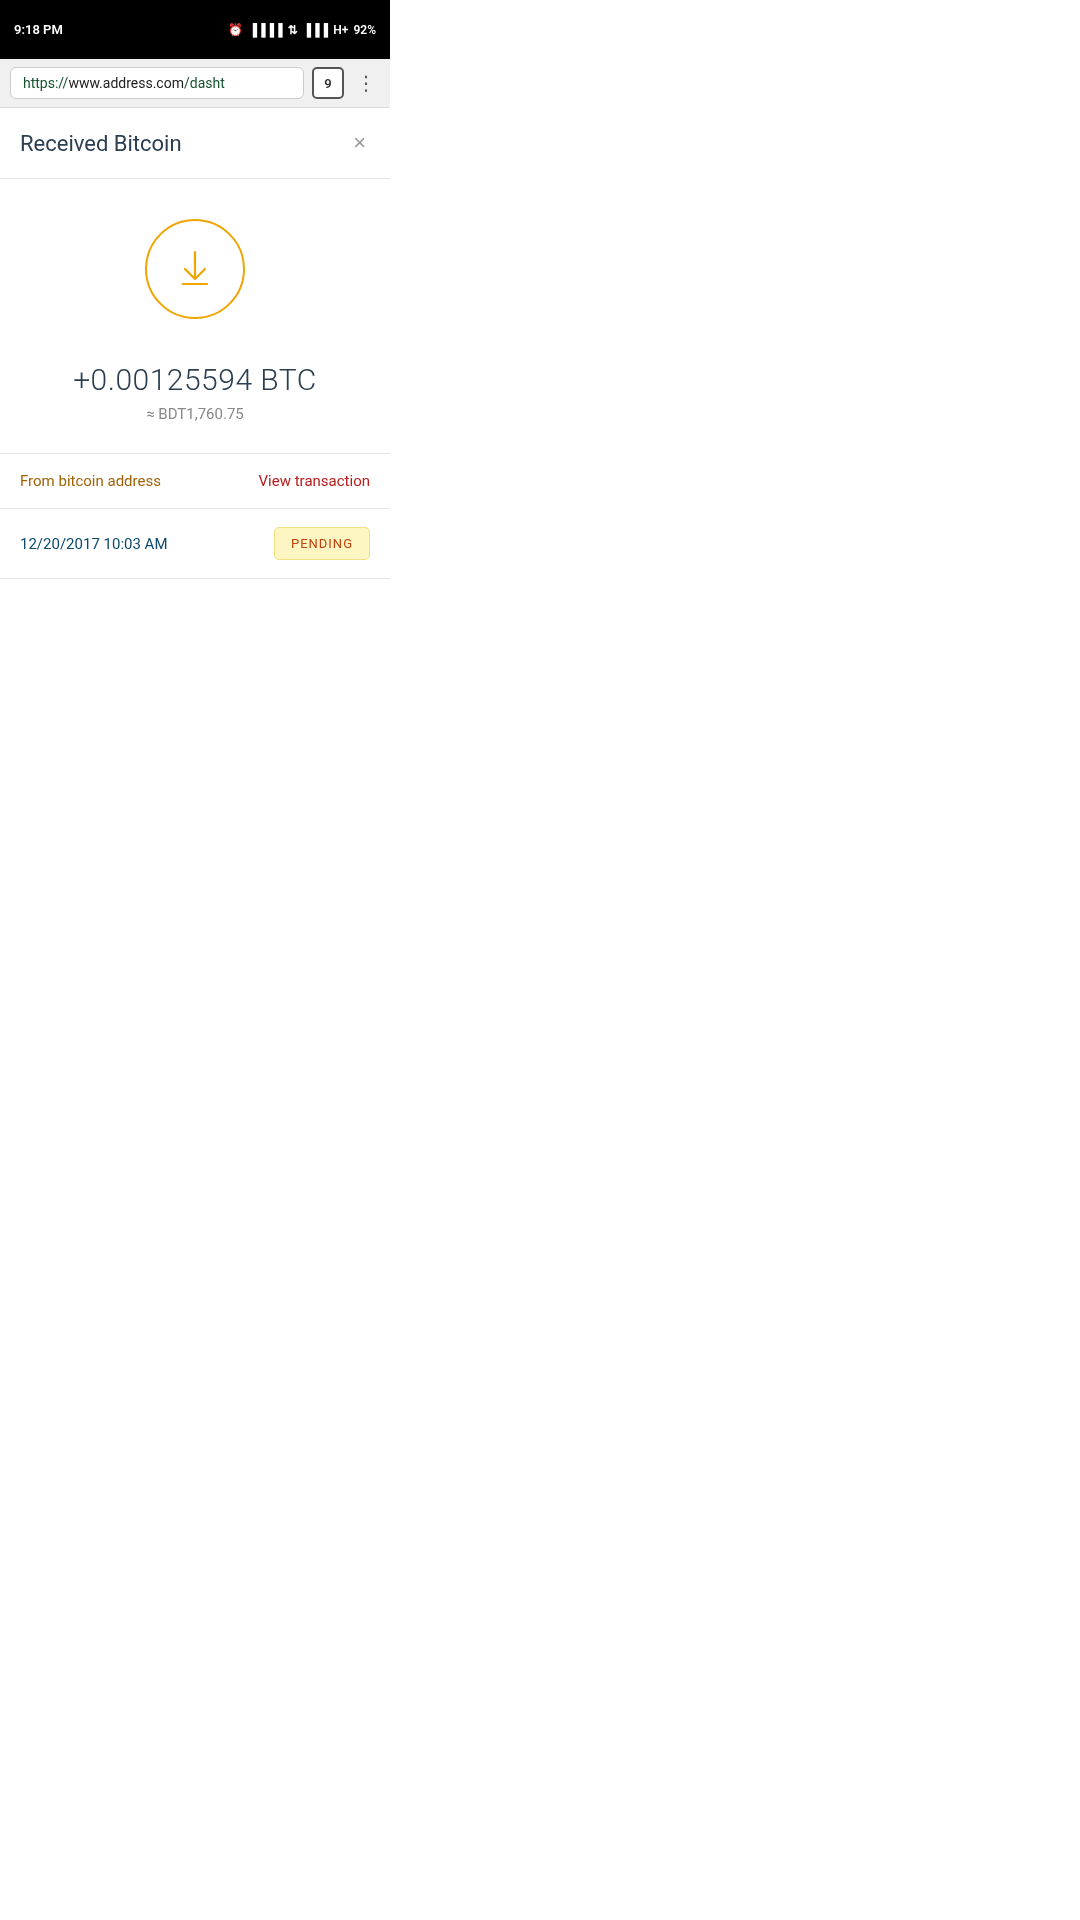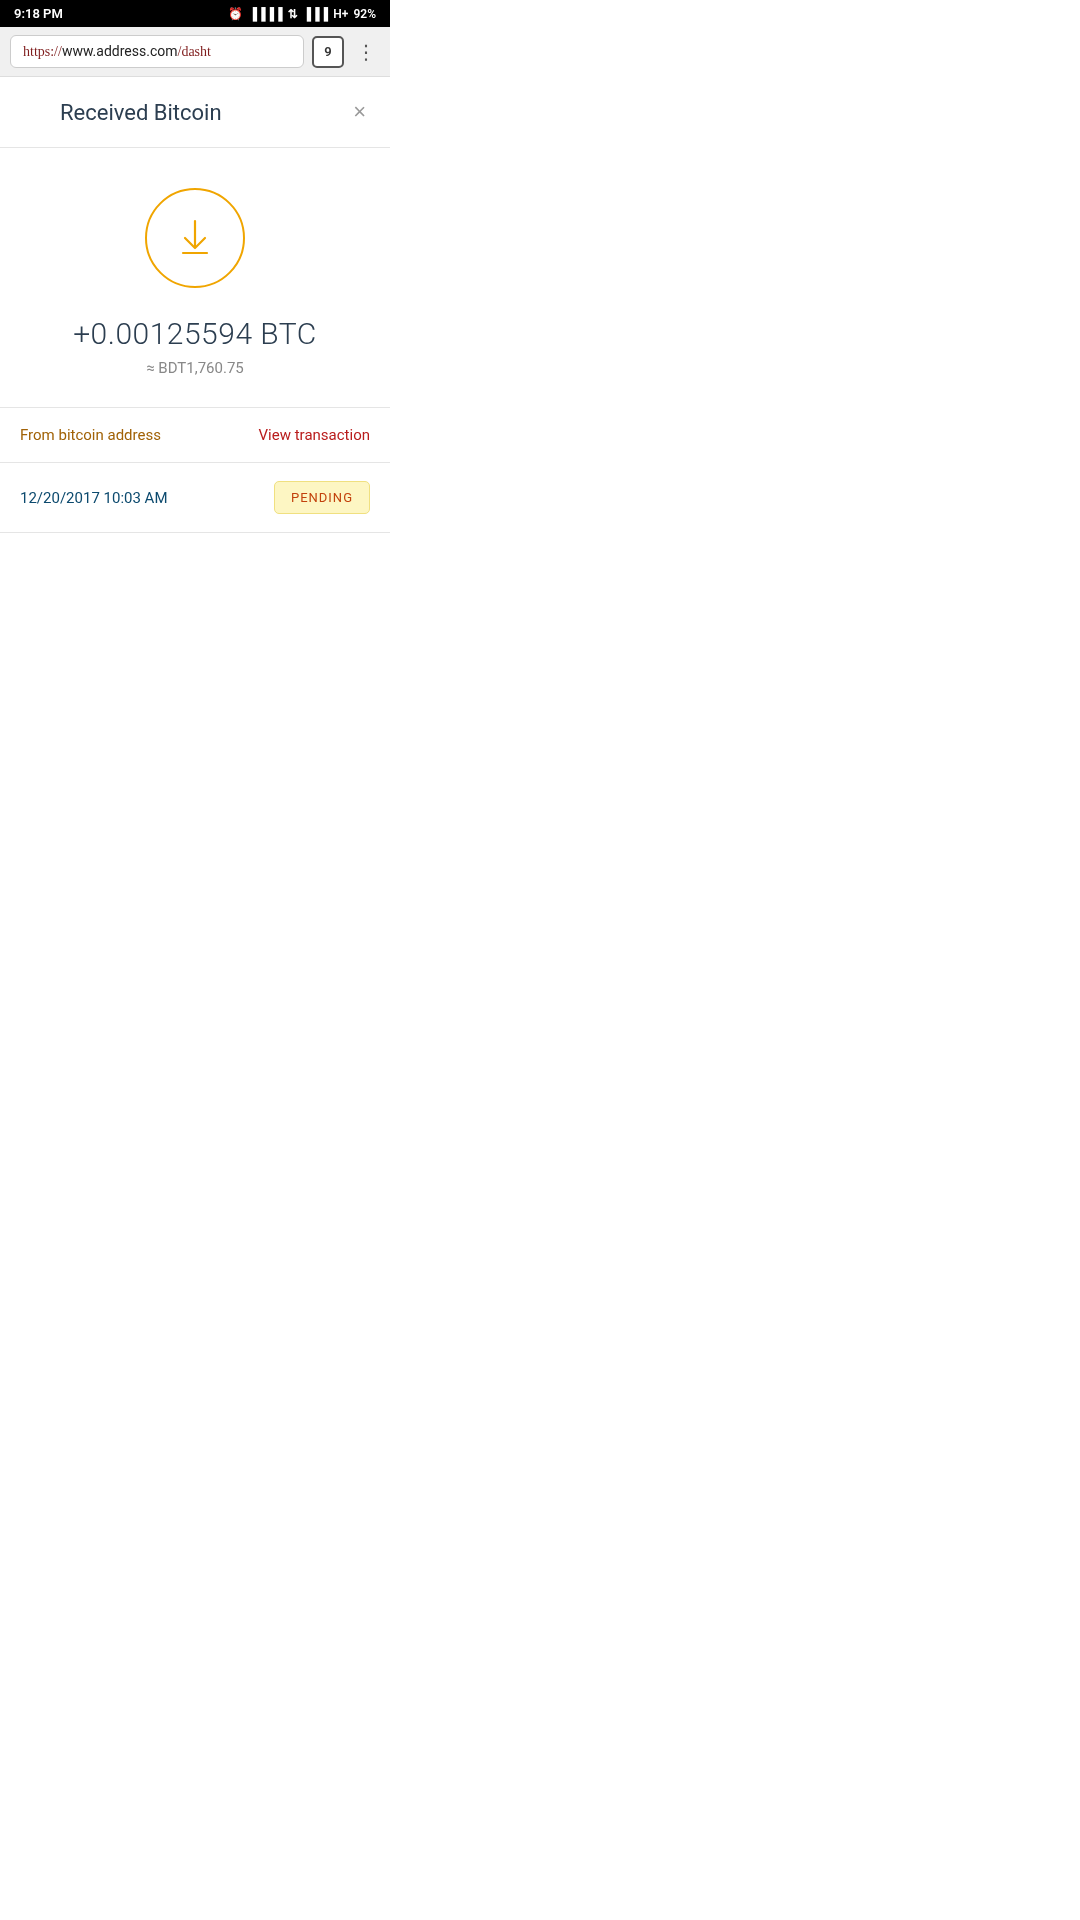--- a/index.html
+++ b/index.html
@@ -13,21 +13,21 @@
       overflow-x: hidden;
     }
 
     
     .status-bar {
       background: #000;
       color: #fff;
       display: flex;
       justify-content: space-between;
       align-items: center;
-      padding: 6px 14px;
+      padding: 22px 14px;
       font-size: 13px;
       font-weight: 600;
     }
     .status-right {
       display: flex;
       align-items: center;
       gap: 5px;
       font-size: 12px;
     }
 
@@ -46,22 +46,21 @@
       border: 1px solid #ccc;
       border-radius: 6px;
       padding: 7px 12px;
       font-size: 14px;
       color: #333;
       white-space: nowrap;
       overflow: hidden;
       text-overflow: ellipsis;
     }
     .url-bar .url-https {
-      color: #7f1d1d;
-      font-family: Liberation Serif, serif;
+      color: #14532d;
     }
     .url-bar .url-domain {
       color: #222;
       font-weight: 400;
     }
     .tab-count {
       width: 32px;
       height: 32px;
       border: 2px solid #555;
       border-radius: 5px;
@@ -86,21 +85,20 @@
       align-items: center;
       justify-content: space-between;
       padding: 18px 20px;
       border-bottom: 1px solid #e5e5e5;
       background: #fff;
     }
     .page-title {
       font-size: 22px;
       font-weight: 400;
       color: #2c3e50;
-      margin-left: 40px;
     }
     .close-btn {
       background: none;
       border: none;
       cursor: pointer;
       color: #999;
       font-size: 22px;
       padding: 4px;
     }
 
@@ -129,20 +127,21 @@
       width: 46px;
       height: 46px;
     }
 
     .btc-amount {
       font-size: 30px;
       font-weight: 300;
       color: #2c3e50;
       margin-bottom: 8px;
       letter-spacing: 0.5px;
+      margin-top: 15px;
     }
     .fiat-amount {
       font-size: 15px;
       color: #888;
       font-weight: 400;
     }
 
     
     .transaction-row {
       display: flex;

